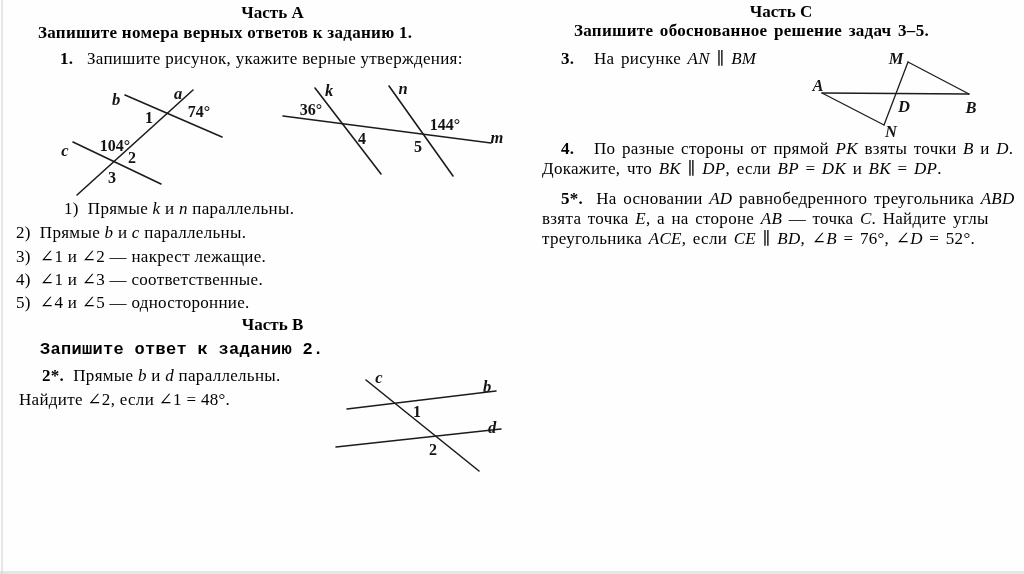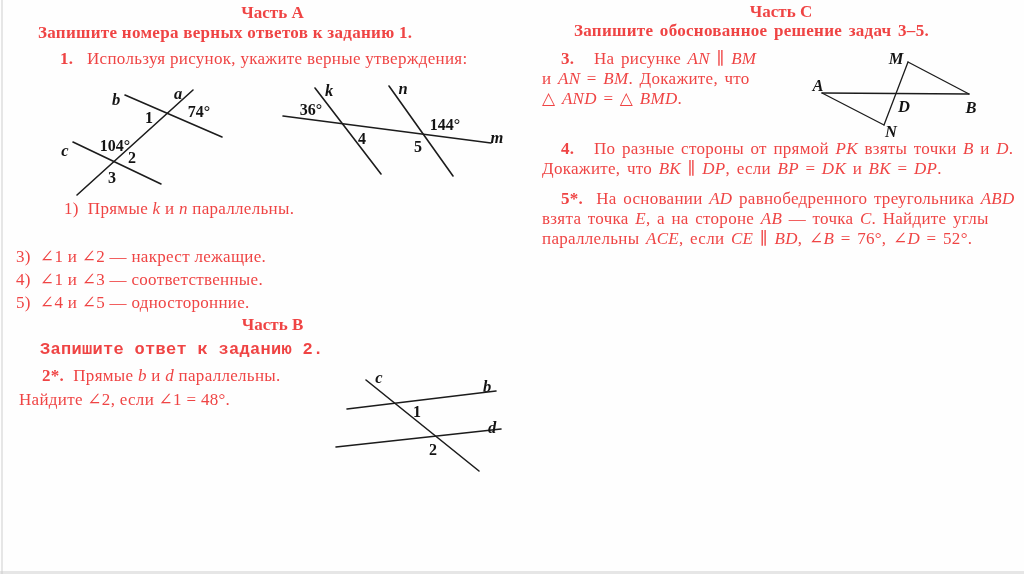--- a/index.html
+++ b/index.html
@@ -1,18 +1,18 @@
 <!DOCTYPE html>
 <html><head>
 <meta charset="utf-8">
 <style>
   html,body{margin:0;padding:0;}
   body{width:1024px;height:574px;overflow:hidden;background:#ffffff;}
   .page{position:relative;width:1024px;height:574px;background:#fefefe;
-        font-family:"Liberation Serif","DejaVu Serif",serif;color:#ef4444;}
+        font-family:"Liberation Serif","DejaVu Serif",serif;color:#000000;}
   .abs{position:absolute;white-space:pre;font-size:17px;letter-spacing:0.3px;line-height:20px;}
   .bold{font-weight:bold;}
   .center-col{position:absolute;text-align:center;font-weight:bold;font-size:17px;}
   .rb{font-weight:bold;}
   .ri{font-style:italic;}
   .rightcol{word-spacing:2px;}
   svg{position:absolute;overflow:visible;}
   svg line{stroke:#1c1c1c;stroke-width:1.6;stroke-linecap:round;}
   .fig4 line{stroke-width:1.3;}
   text{font-family:"Liberation Serif","DejaVu Serif",serif;fill:#141414;}
@@ -23,21 +23,21 @@
 </head>
 <body>
 
 <div class="page">
 
   <div class="edge" style="left:1px;top:0;width:2px;height:574px;"></div>
   <div class="edge" style="left:0;top:571px;width:1024px;height:3px;"></div>
 
   <div class="center-col" style="left:0;top:3px;width:545px;">Часть А</div>
   <div class="abs bold" style="left:38px;top:23px;">Запишите номера верных ответов к заданию 1.</div>
-  <div class="abs" style="left:60px;top:49px;"><span class="rb">1.</span><span>   Используя рисунок, укажите верные утверждения:</span></div>
+  <div class="abs" style="left:60px;top:49px;"><span class="rb">1.</span><span>   Запишите рисунок, укажите верные утверждения:</span></div>
 
   <svg style="left:48px;top:80px;" width="180" height="116" viewBox="0 0 180 116">
     <line x1="29" y1="115" x2="145" y2="10"></line>
     <line x1="77" y1="15" x2="174" y2="57"></line>
     <line x1="25" y1="62" x2="113" y2="104"></line>
     <text class="flet" x="68" y="19" text-anchor="middle" dominant-baseline="central">b</text>
     <text class="flet" x="130" y="13" text-anchor="middle" dominant-baseline="central">a</text>
     <text class="fnum" x="151" y="31" text-anchor="middle" dominant-baseline="central">74°</text>
     <text class="fnum" x="101" y="37" text-anchor="middle" dominant-baseline="central">1</text>
     <text class="fnum" x="67" y="65" text-anchor="middle" dominant-baseline="central">104°</text>
@@ -53,20 +53,21 @@
     <text class="flet" x="48" y="12" text-anchor="middle" dominant-baseline="central">k</text>
     <text class="fnum" x="30" y="31" text-anchor="middle" dominant-baseline="central">36°</text>
     <text class="fnum" x="81" y="60" text-anchor="middle" dominant-baseline="central">4</text>
     <text class="flet" x="122" y="10" text-anchor="middle" dominant-baseline="central">n</text>
     <text class="fnum" x="164" y="46" text-anchor="middle" dominant-baseline="central">144°</text>
     <text class="fnum" x="137" y="68" text-anchor="middle" dominant-baseline="central">5</text>
     <text class="flet" x="216" y="59" text-anchor="middle" dominant-baseline="central">m</text>
   </svg>
 
   <div class="abs" style="left:16px;top:199px;margin-left:48px;"><span>1)  Прямые </span><span class="ri">k</span><span> и </span><span class="ri">n</span><span> параллельны.</span></div>
+  <div class="abs" style="left:16px;top:223px;"><span>2)  Прямые </span><span class="ri">b</span><span> и </span><span class="ri">c</span><span> параллельны.</span></div>
   <div class="abs" style="left:16px;top:247px;"><span>3)  ∠1 и ∠2 — накрест лежащие.</span></div>
   <div class="abs" style="left:16px;top:270px;"><span>4)  ∠1 и ∠3 — соответственные.</span></div>
   <div class="abs" style="left:16px;top:293px;"><span>5)  ∠4 и ∠5 — односторонние.</span></div>
 
   <div class="center-col" style="left:0;top:315px;width:545px;">Часть В</div>
   <div class="abs bold" style="left:40px;top:340px;font-family:Liberation Mono, monospace;">Запишите ответ к заданию 2.</div>
   <div class="abs" style="left:42px;top:366px;"><span class="rb">2*.</span><span>  Прямые </span><span class="ri">b</span><span> и </span><span class="ri">d</span><span> параллельны.</span></div>
   <div class="abs" style="left:19px;top:390px;"><span>Найдите ∠2, если ∠1 = 48°.</span></div>
 
   <svg style="left:333px;top:363px;" width="178" height="114" viewBox="0 0 178 114">
@@ -77,35 +78,33 @@
     <text class="flet" x="154" y="23" text-anchor="middle" dominant-baseline="central">b</text>
     <text class="fnum" x="84" y="48" text-anchor="middle" dominant-baseline="central">1</text>
     <text class="flet" x="159" y="64" text-anchor="middle" dominant-baseline="central">d</text>
     <text class="fnum" x="100" y="86" text-anchor="middle" dominant-baseline="central">2</text>
   </svg>
 
   <div class="center-col" style="left:545px;top:2px;width:472px;">Часть С</div>
   <div class="abs bold rightcol" style="left:562px;top:21px;margin-left:12px;">Запишите обоснованное решение задач 3–5.</div>
 
   <div class="abs rightcol" style="left:561px;top:49px;"><span class="rb">3.</span><span>   На рисунке </span><span class="ri">AN</span><span> ∥ </span><span class="ri">BM</span></div>
-  <div class="abs rightcol" style="left:542px;top:69px;"><span>и </span><span class="ri">AN</span><span> = </span><span class="ri">BM</span><span>. Докажите, что</span></div>
-  <div class="abs rightcol" style="left:542px;top:89px;"><span>△ </span><span class="ri">AND</span><span> = △ </span><span class="ri">BMD</span><span>.</span></div>
 
   <svg class="fig4" style="left:811px;top:50px;" width="178" height="88" viewBox="0 0 178 88">
     <line x1="11" y1="43" x2="158" y2="44"></line>
     <line x1="97" y1="12" x2="73" y2="75"></line>
     <line x1="11" y1="43" x2="73" y2="75"></line>
     <line x1="97" y1="12" x2="158" y2="44"></line>
     <text class="flet" x="7" y="35" text-anchor="middle" dominant-baseline="central">A</text>
     <text class="flet" x="85" y="8" text-anchor="middle" dominant-baseline="central">M</text>
     <text class="flet" x="93" y="56" text-anchor="middle" dominant-baseline="central">D</text>
     <text class="flet" x="160" y="57" text-anchor="middle" dominant-baseline="central">B</text>
     <text class="flet" x="80" y="81" text-anchor="middle" dominant-baseline="central">N</text>
   </svg>
 
   <div class="abs rightcol" style="left:561px;top:139px;"><span class="rb">4.</span><span>   По разные стороны от прямой </span><span class="ri">PK</span><span> взяты точки </span><span class="ri">B</span><span> и </span><span class="ri">D</span><span>.</span></div>
   <div class="abs rightcol" style="left:542px;top:159px;"><span>Докажите, что </span><span class="ri">BK</span><span> ∥ </span><span class="ri">DP</span><span>, если </span><span class="ri">BP</span><span> = </span><span class="ri">DK</span><span> и </span><span class="ri">BK</span><span> = </span><span class="ri">DP</span><span>.</span></div>
 
   <div class="abs rightcol" style="left:561px;top:189px;"><span class="rb">5*.</span><span>  На основании </span><span class="ri">AD</span><span> равнобедренного треугольника </span><span class="ri">ABD</span></div>
   <div class="abs rightcol" style="left:542px;top:209px;"><span>взята точка </span><span class="ri">E</span><span>, а на стороне </span><span class="ri">AB</span><span> — точка </span><span class="ri">C</span><span>. Найдите углы</span></div>
-  <div class="abs rightcol" style="left:542px;top:229px;"><span>параллельны </span><span class="ri">ACE</span><span>, если </span><span class="ri">CE</span><span> ∥ </span><span class="ri">BD</span><span>, ∠</span><span class="ri">B</span><span> = 76°, ∠</span><span class="ri">D</span><span> = 52°.</span></div>
+  <div class="abs rightcol" style="left:542px;top:229px;"><span>треугольника </span><span class="ri">ACE</span><span>, если </span><span class="ri">CE</span><span> ∥ </span><span class="ri">BD</span><span>, ∠</span><span class="ri">B</span><span> = 76°, ∠</span><span class="ri">D</span><span> = 52°.</span></div>
 
 </div>
 
 </body></html>

